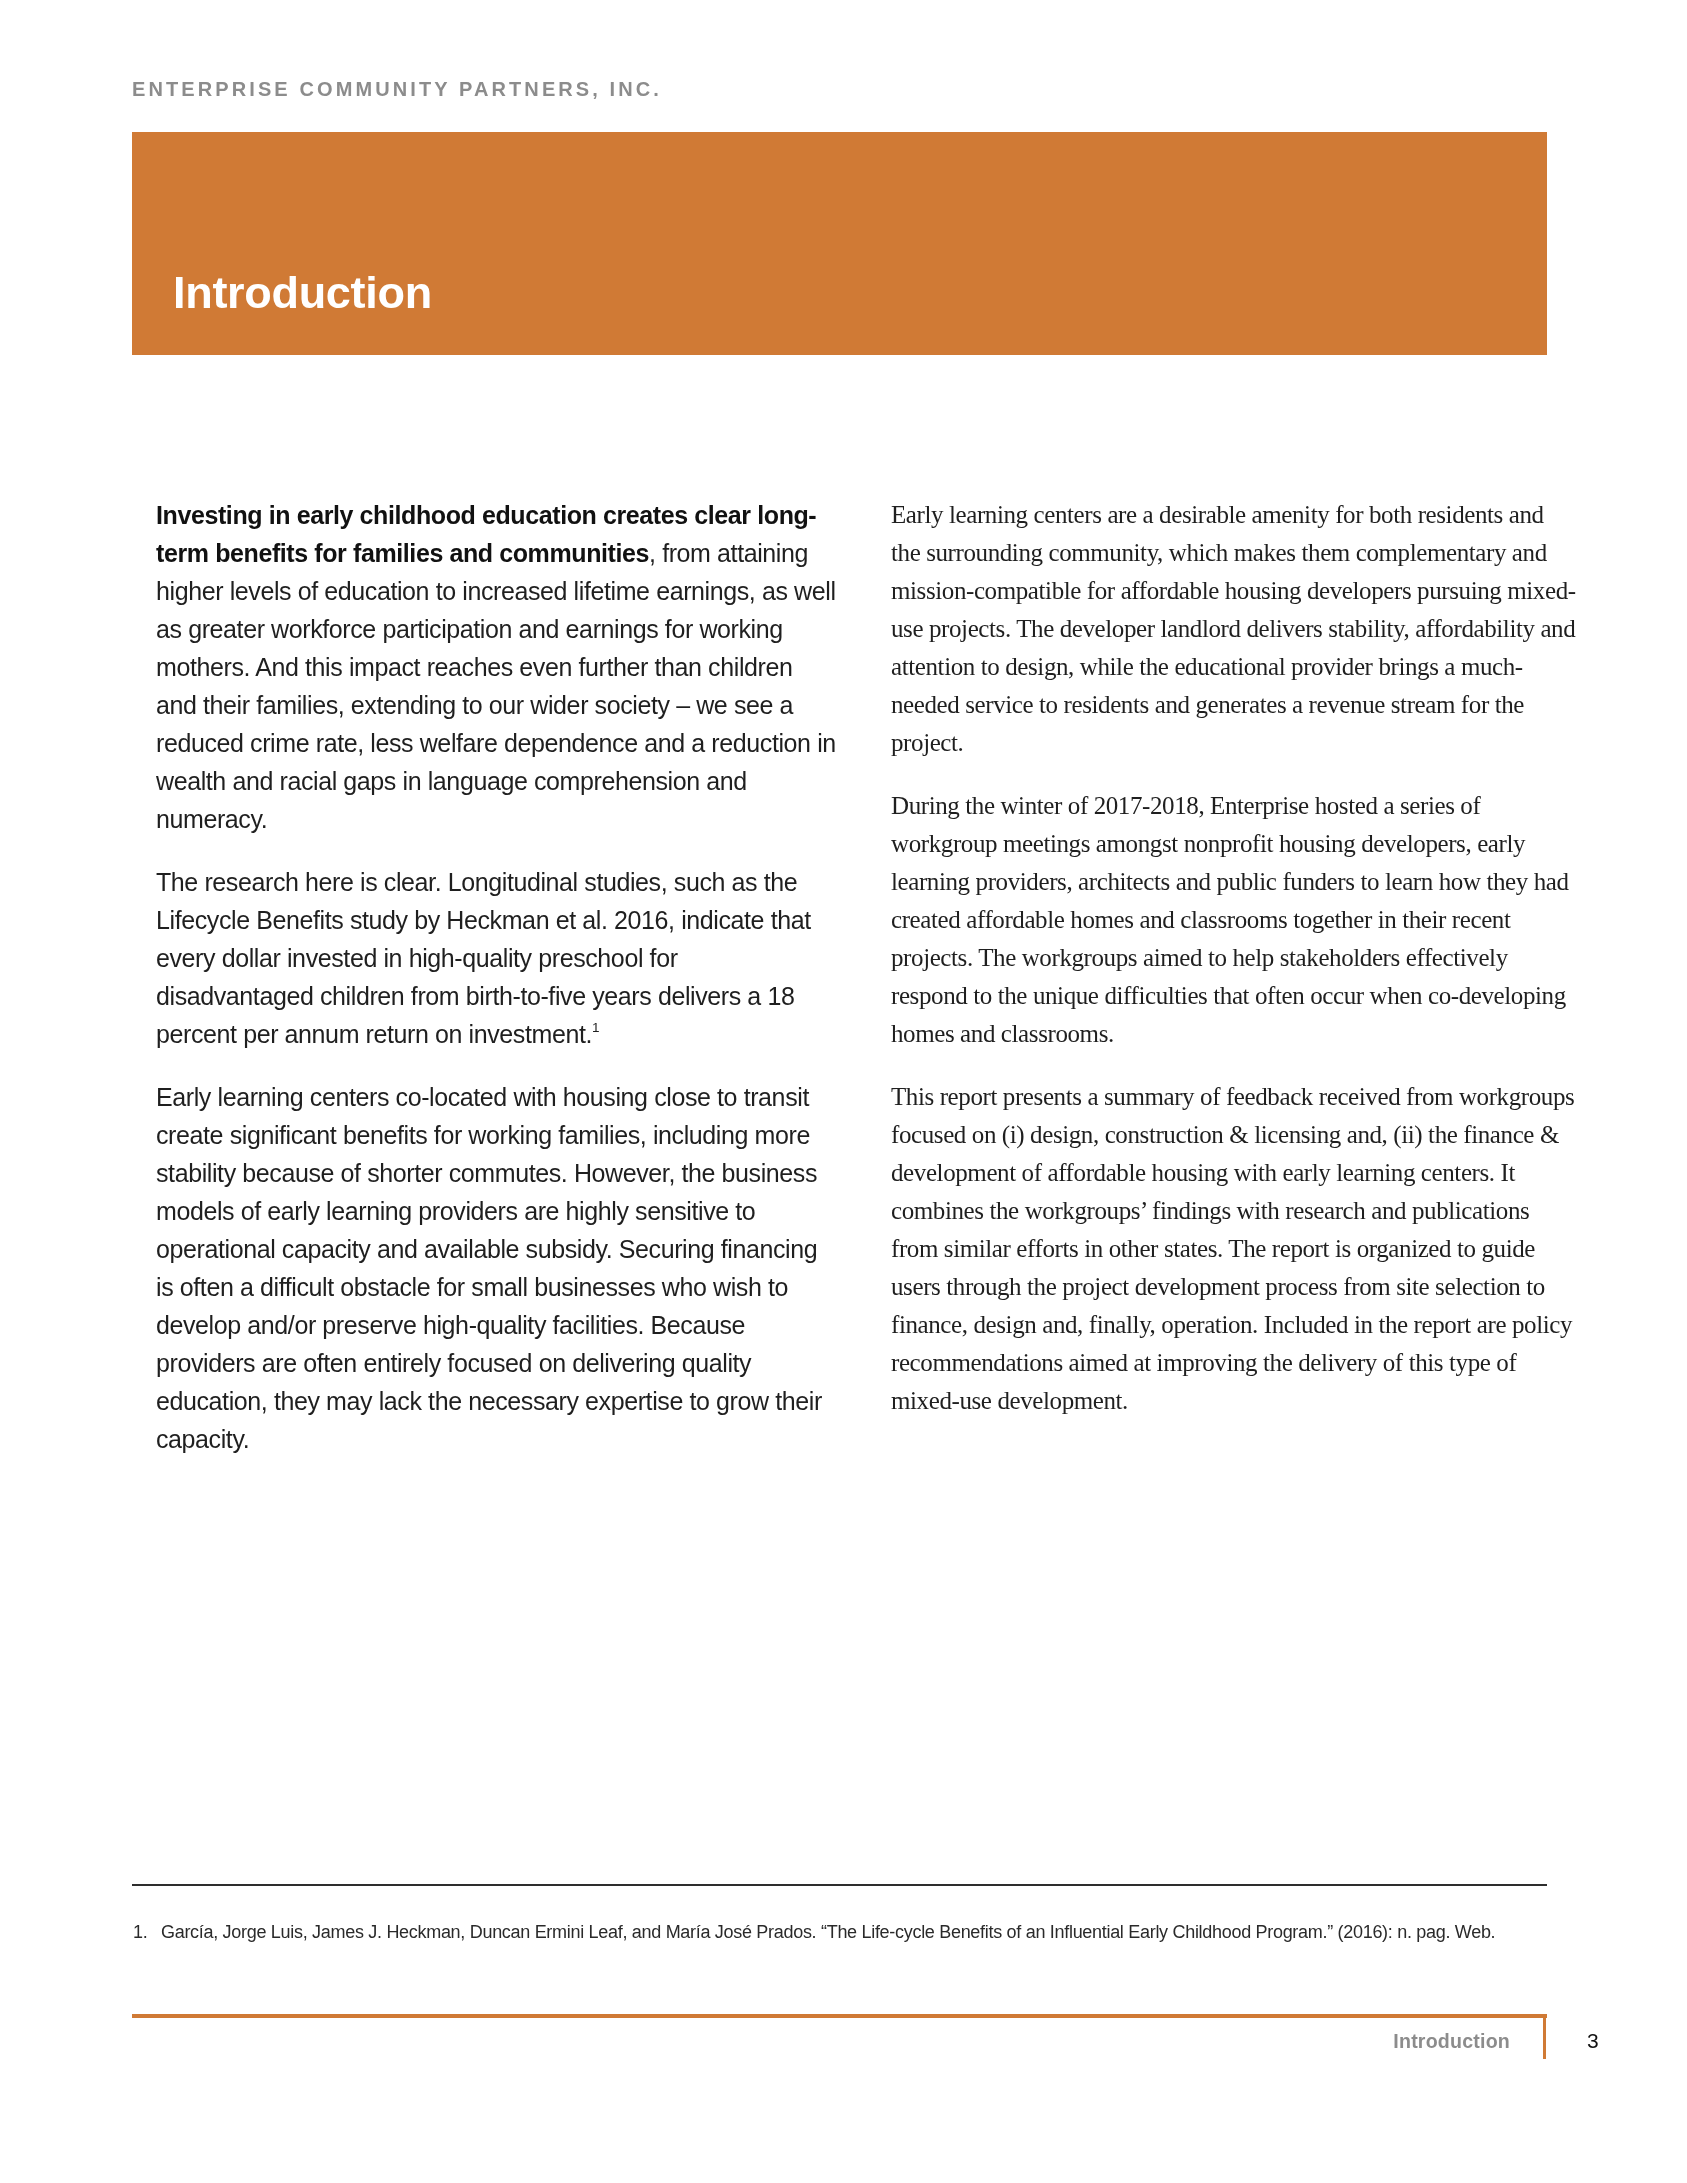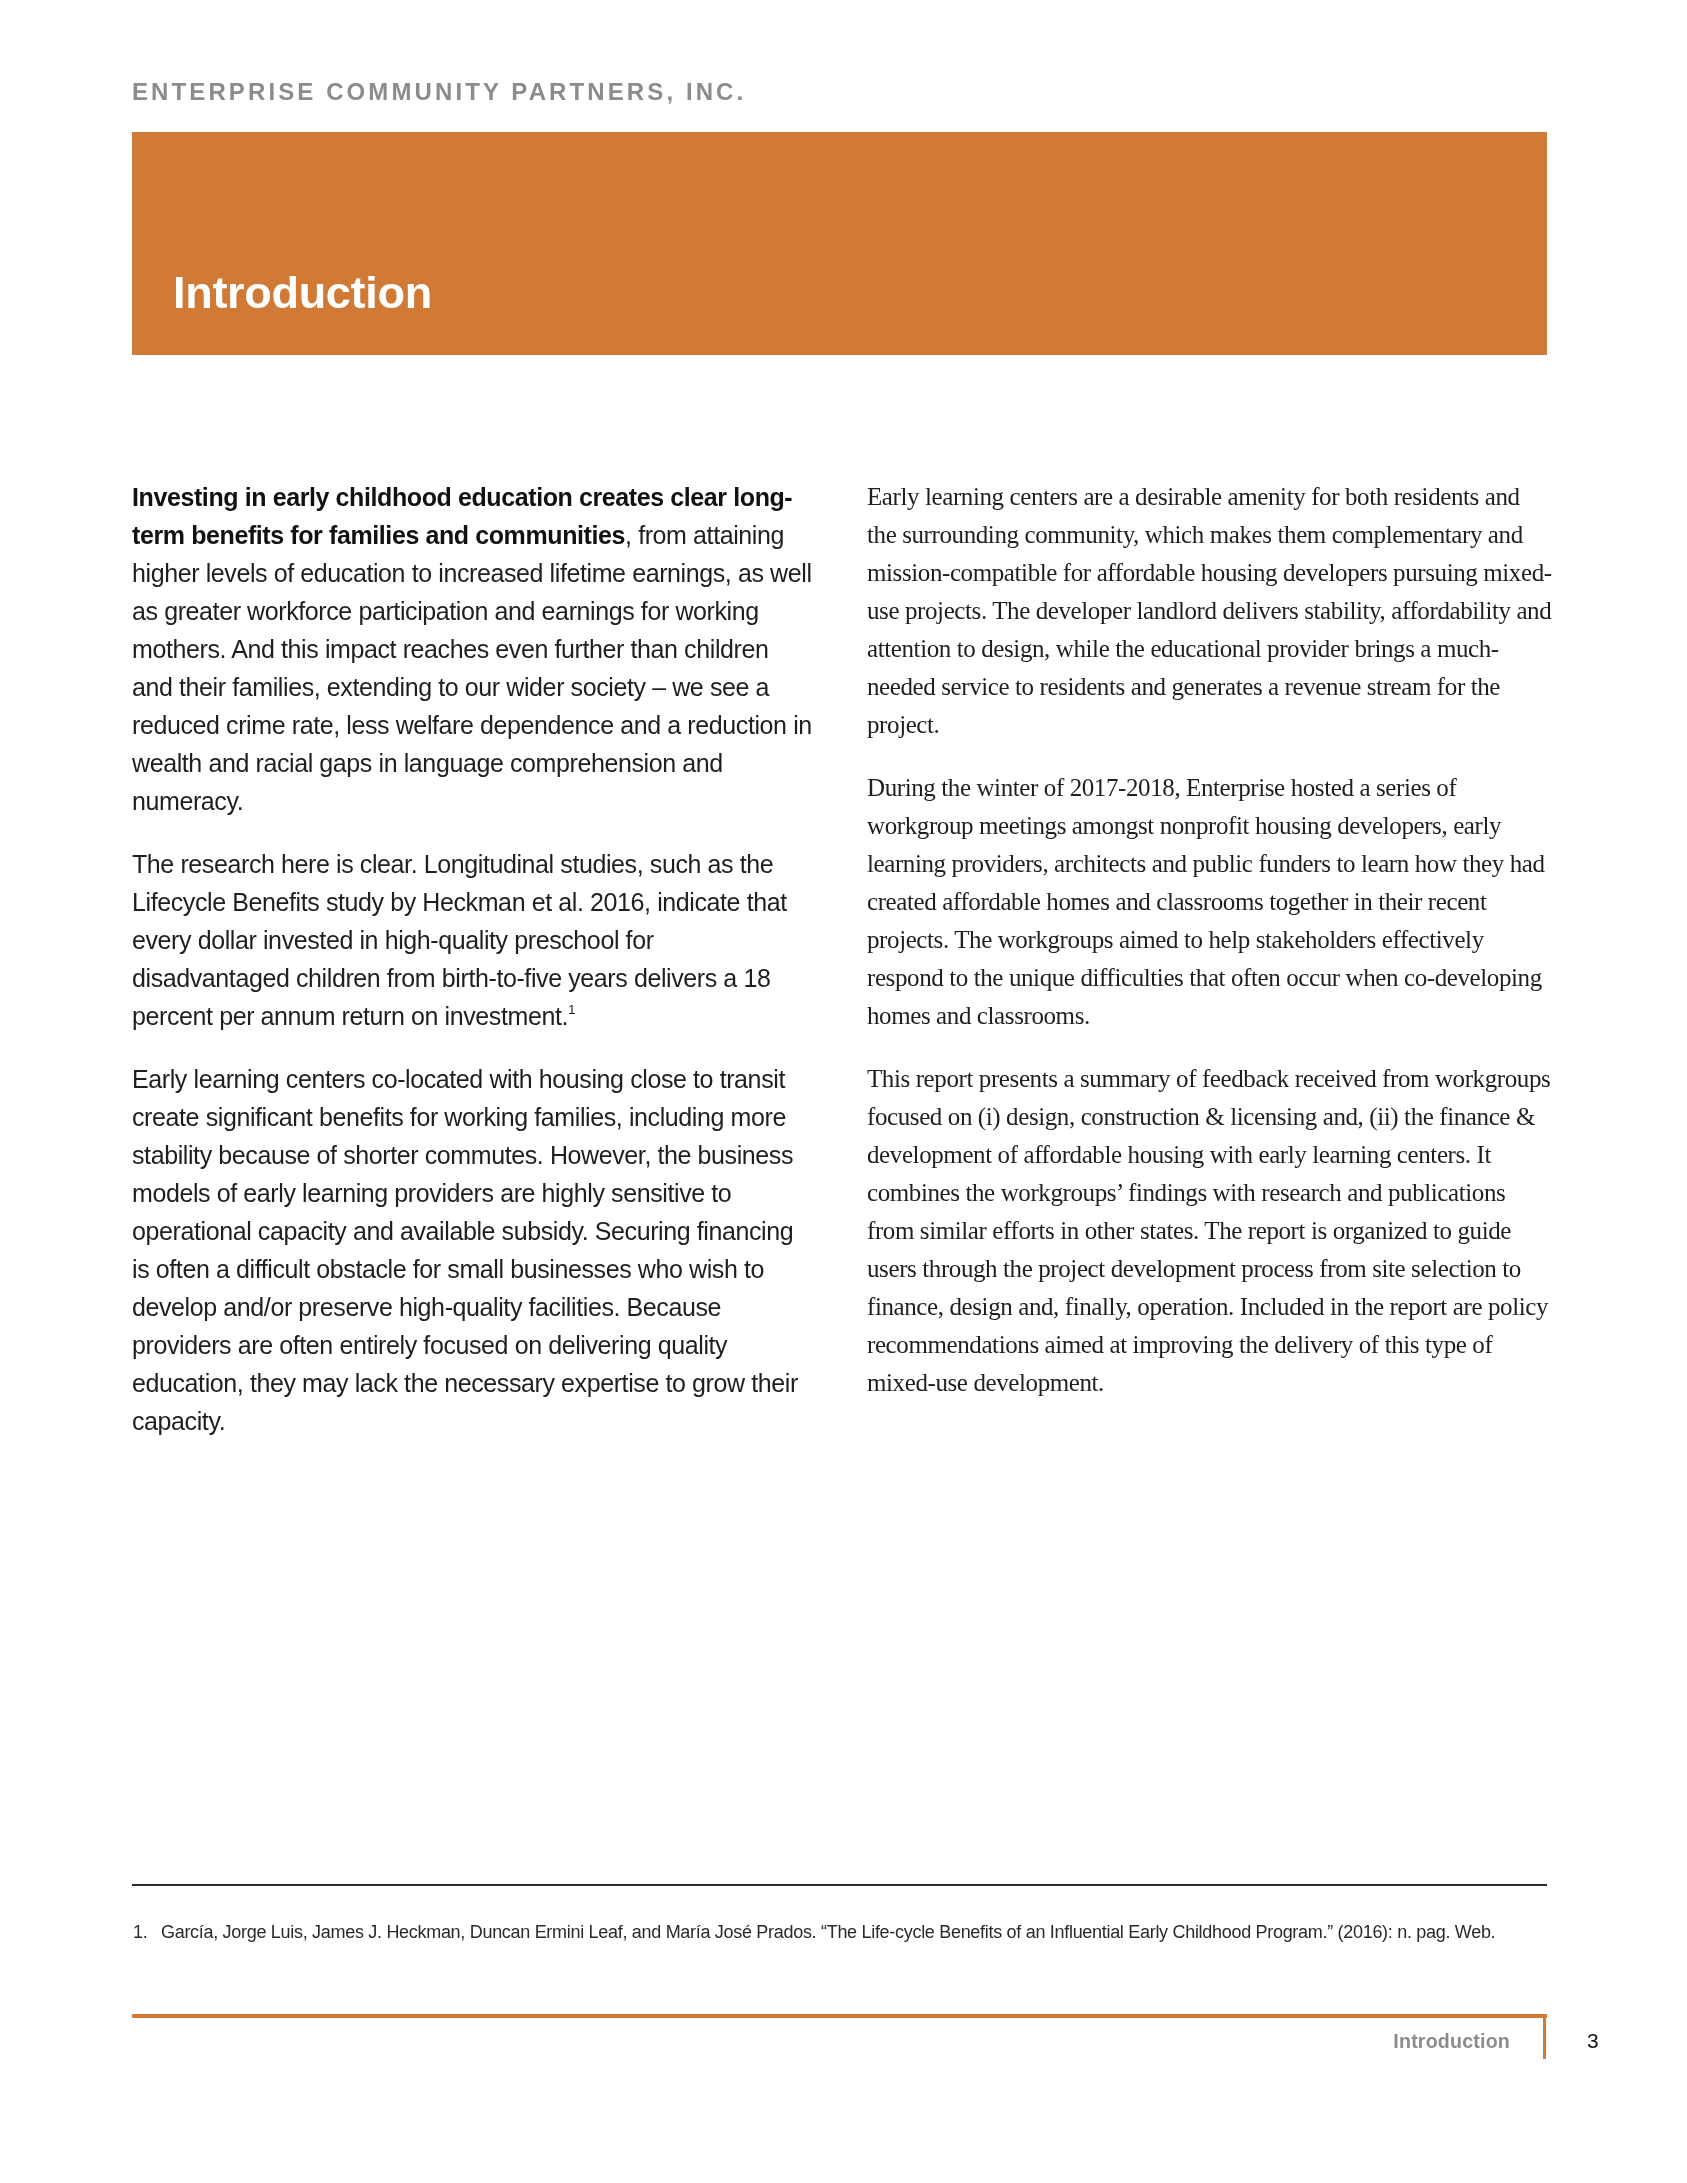--- a/index.html
+++ b/index.html
@@ -4,37 +4,38 @@
 <style>
   html, body { margin: 0; padding: 0; background: #ffffff; }
   body {
     width: 1687px; height: 2183px; position: relative; overflow: hidden;
     font-family: "DejaVu Sans", "Liberation Sans", sans-serif;
     color: #1a1a1a;
   }
   .org-header {
     position: absolute; left: 132px; top: 78px;
     font-family: "Liberation Sans", sans-serif;
-    font-weight: bold; font-size: 24px; letter-spacing: 3.1px;
+    font-weight: bold; font-size: 20px; letter-spacing: 3.1px;
     color: #8c8c8c;
   }
   .banner {
     position: absolute; left: 132px; top: 132px; width: 1415px; height: 223px;
     background: #D07A35;
   }
   .banner-title {
     position: absolute; left: 41px; top: 135px;
     font-family: "Liberation Sans", sans-serif;
     font-weight: bold; font-size: 45px; color: #ffffff; letter-spacing: -0.3px;
   }
   .col {
-    position: absolute; top: 478px;
+    position: absolute; top: 496px;
     font-family: "Liberation Sans", sans-serif;
     font-size: 25px; line-height: 38px; color: #1f1f1f;
     letter-spacing: -0.4px;
+    margin-left: 24px;
   }
   .col-left { left: 132px; width: 682px; }
   .col-right { left: 867px; width: 685px; font-family: Liberation Serif, serif; }
   .col p { margin: 0 0 25px 0; }
   .lead-bold { font-weight: bold; color: #111; }
   sup.fn { font-size: 13.5px; line-height: 0; vertical-align: 10.8px; }
   .footnote-rule {
     position: absolute; left: 132px; top: 1884px; width: 1415px; height: 2px;
     background: #2e2e2e;
   }

